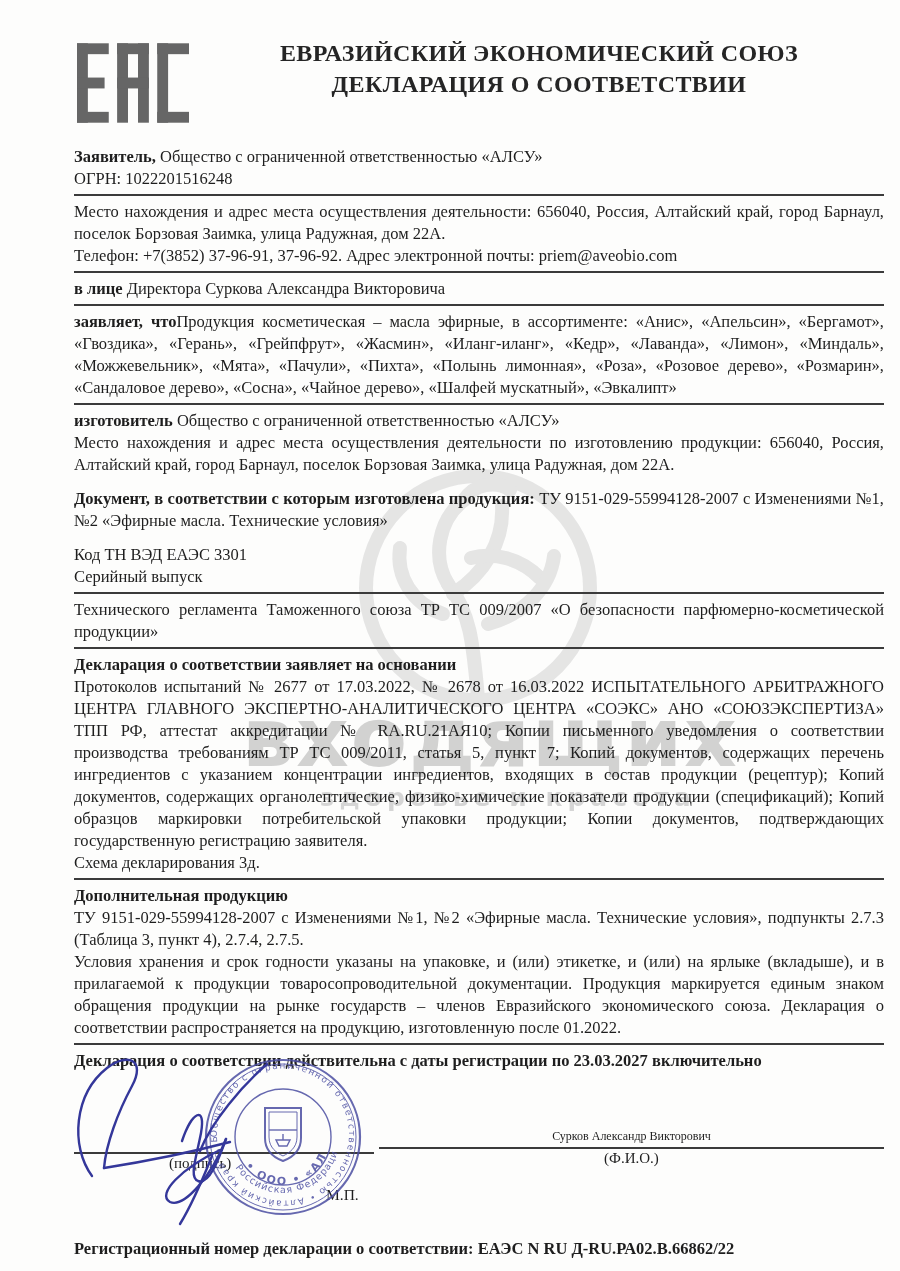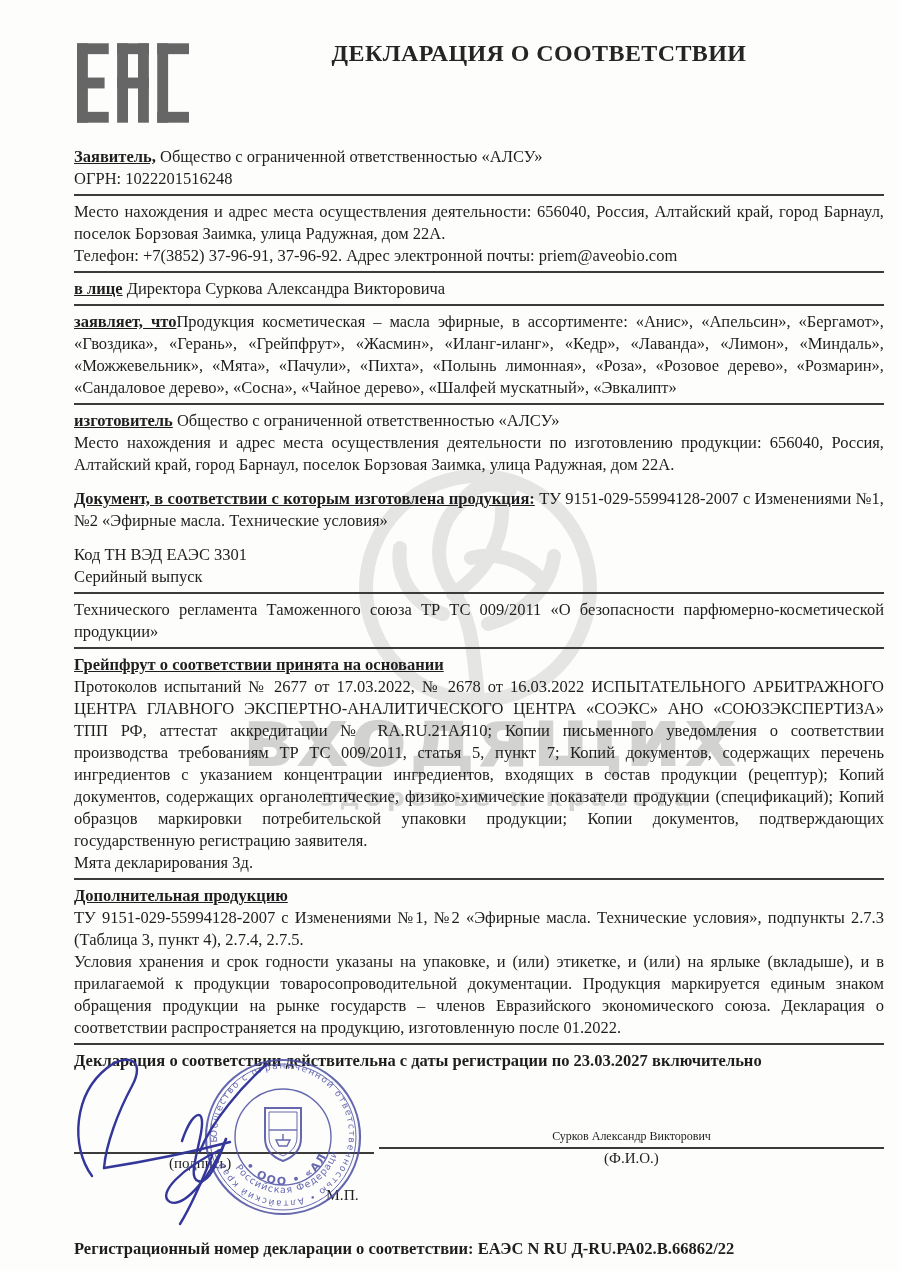--- a/index.html
+++ b/index.html
@@ -26,21 +26,21 @@
   .content { position:relative; z-index:1; padding:34px 16px 0 74px; }
   .hdr { position:relative; height:96px; margin-bottom:16px; }
   .eac { position:absolute; left:3px; top:2px; }
   .titles {
     text-align:center; padding:4px 0 0 120px;
     font-weight:bold; font-size:24px; line-height:31px; letter-spacing:.4px;
     color:#252525;
   }
   p { font-size:16.5px; line-height:22px; }
   .just { text-align:justify; }
-  b.lb { font-weight:bold;text-decoration:underline; }
+  b.lb { font-weight:bold; }
   .gap-b { margin-right:0; }
   .mt9 { margin-top:12px; }
   hr.sep { border:none; height:2px; background:#3b3b3b; margin:4px 0 5px 0; }
   .bold { font-weight:bold; }
   
   .sig-area { position:relative; height:128px; margin-top:2px; }
   .sig-left  { position:absolute; left:0;  top:0; width:300px; }
   .sig-right { position:absolute; right:0; top:0; width:505px; text-align:center; }
   .sig-line { height:2px; background:#3b3b3b; }
   .sig-left .sig-line  { margin-top:78px; }
@@ -88,20 +88,21 @@
           <rect x="48" y="0" width="13" height="95"></rect>
             <rect x="73" y="0" width="13" height="95"></rect>
           <rect x="48" y="0" width="38" height="13"></rect>
             <rect x="48" y="41" width="38" height="13"></rect>
           <rect x="96" y="0" width="13" height="95"></rect>
             <rect x="96" y="0" width="38" height="13"></rect>
           <rect x="96" y="82" width="38" height="13"></rect>
         </g>
       </svg>
       <div class="titles">
+        <div>ЕВРАЗИЙСКИЙ ЭКОНОМИЧЕСКИЙ СОЮЗ</div>
         <div>ДЕКЛАРАЦИЯ О СООТВЕТСТВИИ</div>
       </div>
     </div>
 
     <div>
       <p><b class="lb">Заявитель,</b> <span>Общество с ограниченной ответственностью «АЛСУ»</span></p>
       <p>ОГРН: 1022201516248</p>
     </div>
     <hr class="sep">
 
@@ -124,28 +125,28 @@
 
     <p class="just mt9"><b class="lb">Документ, в соответствии с которым изготовлена продукция:</b> <span>ТУ 9151-029-55994128-2007 с Изменениями №1, №2 «Эфирные масла. Технические условия»</span></p>
 
     <div class="mt9">
       <p>Код ТН ВЭД ЕАЭС 3301</p>
       <p>Серийный выпуск</p>
     </div>
     <hr class="sep">
 
     <div>
-      <p class="just">Технического регламента Таможенного союза ТР ТС 009/2011 «О безопасности парфюмерно-косметической продукции»</p>
-    </div>
-    <hr class="sep">
-
-    <div>
-      <p><b class="lb">Грейпфрут о соответствии принята на основании</b></p>
+      <p class="just">Технического регламента Таможенного союза ТР ТС 009/2007 «О безопасности парфюмерно-косметической продукции»</p>
+    </div>
+    <hr class="sep">
+
+    <div>
+      <p><b class="lb">Декларация о соответствии заявляет на основании</b></p>
       <p class="just">Протоколов испытаний № 2677 от 17.03.2022, № 2678 от 16.03.2022 ИСПЫТАТЕЛЬНОГО АРБИТРАЖНОГО ЦЕНТРА ГЛАВНОГО ЭКСПЕРТНО-АНАЛИТИЧЕСКОГО ЦЕНТРА «СОЭКС» АНО «СОЮЗЭКСПЕРТИЗА» ТПП РФ, аттестат аккредитации № RA.RU.21АЯ10; Копии письменного уведомления о соответствии производства требованиям ТР ТС 009/2011, статья 5, пункт 7; Копий документов, содержащих перечень ингредиентов с указанием концентрации ингредиентов, входящих в состав продукции (рецептур); Копий документов, содержащих органолептические, физико-химические показатели продукции (спецификаций); Копий образцов маркировки потребительской упаковки продукции; Копии документов, подтверждающих государственную регистрацию заявителя.</p>
-      <p>Мята декларирования 3д.</p>
+      <p>Схема декларирования 3д.</p>
     </div>
     <hr class="sep">
 
     <div>
       <p><b class="lb">Дополнительная продукцию</b></p>
       <p class="just">ТУ 9151-029-55994128-2007 с Изменениями №1, №2 «Эфирные масла. Технические условия», подпункты 2.7.3 (Таблица 3, пункт 4), 2.7.4, 2.7.5.</p>
       <p class="just">Условия хранения и срок годности указаны на упаковке, и (или) этикетке, и (или) на ярлыке (вкладыше), и в прилагаемой к продукции товаросопроводительной документации. Продукция маркируется единым знаком обращения продукции на рынке государств – членов Евразийского экономического союза. Декларация о соответствии распространяется на продукцию, изготовленную после 01.2022.</p>
     </div>
     <hr class="sep">
 

